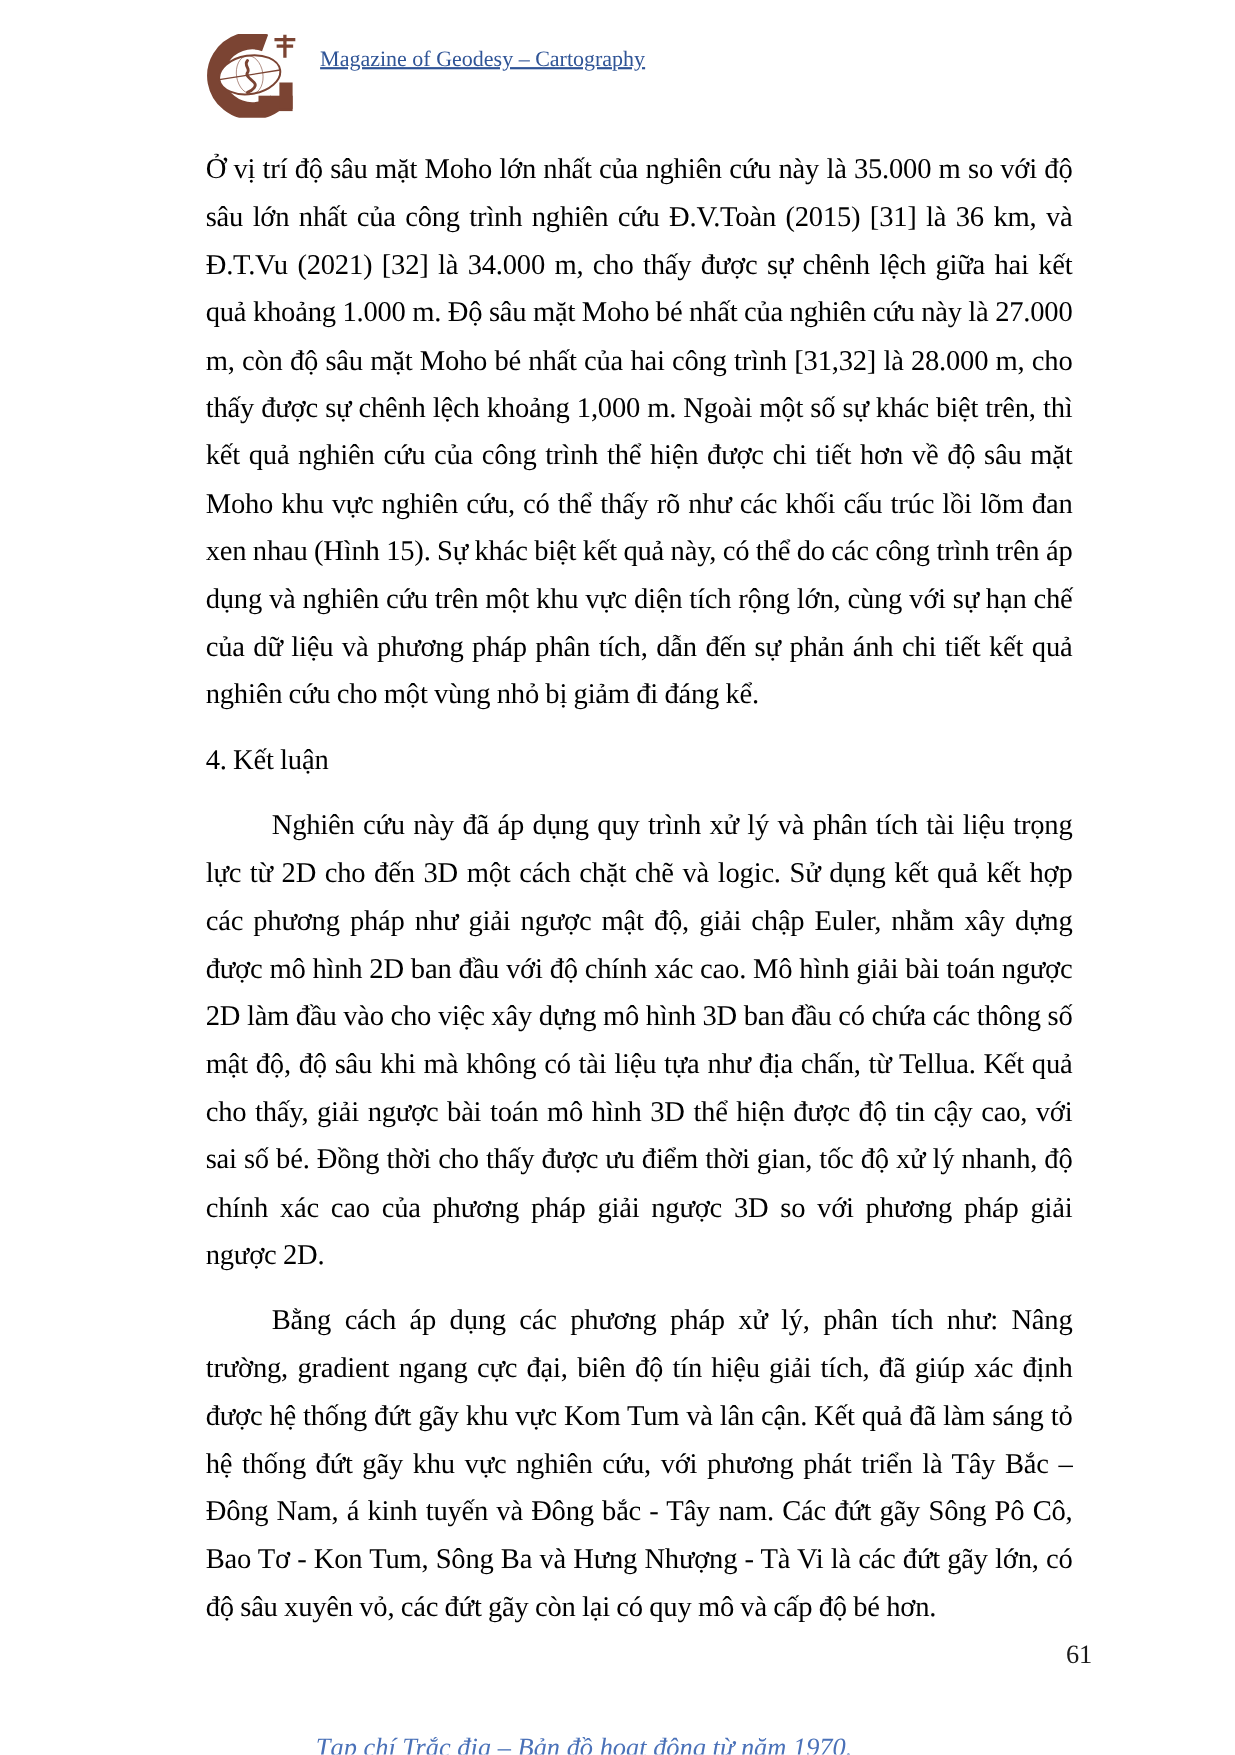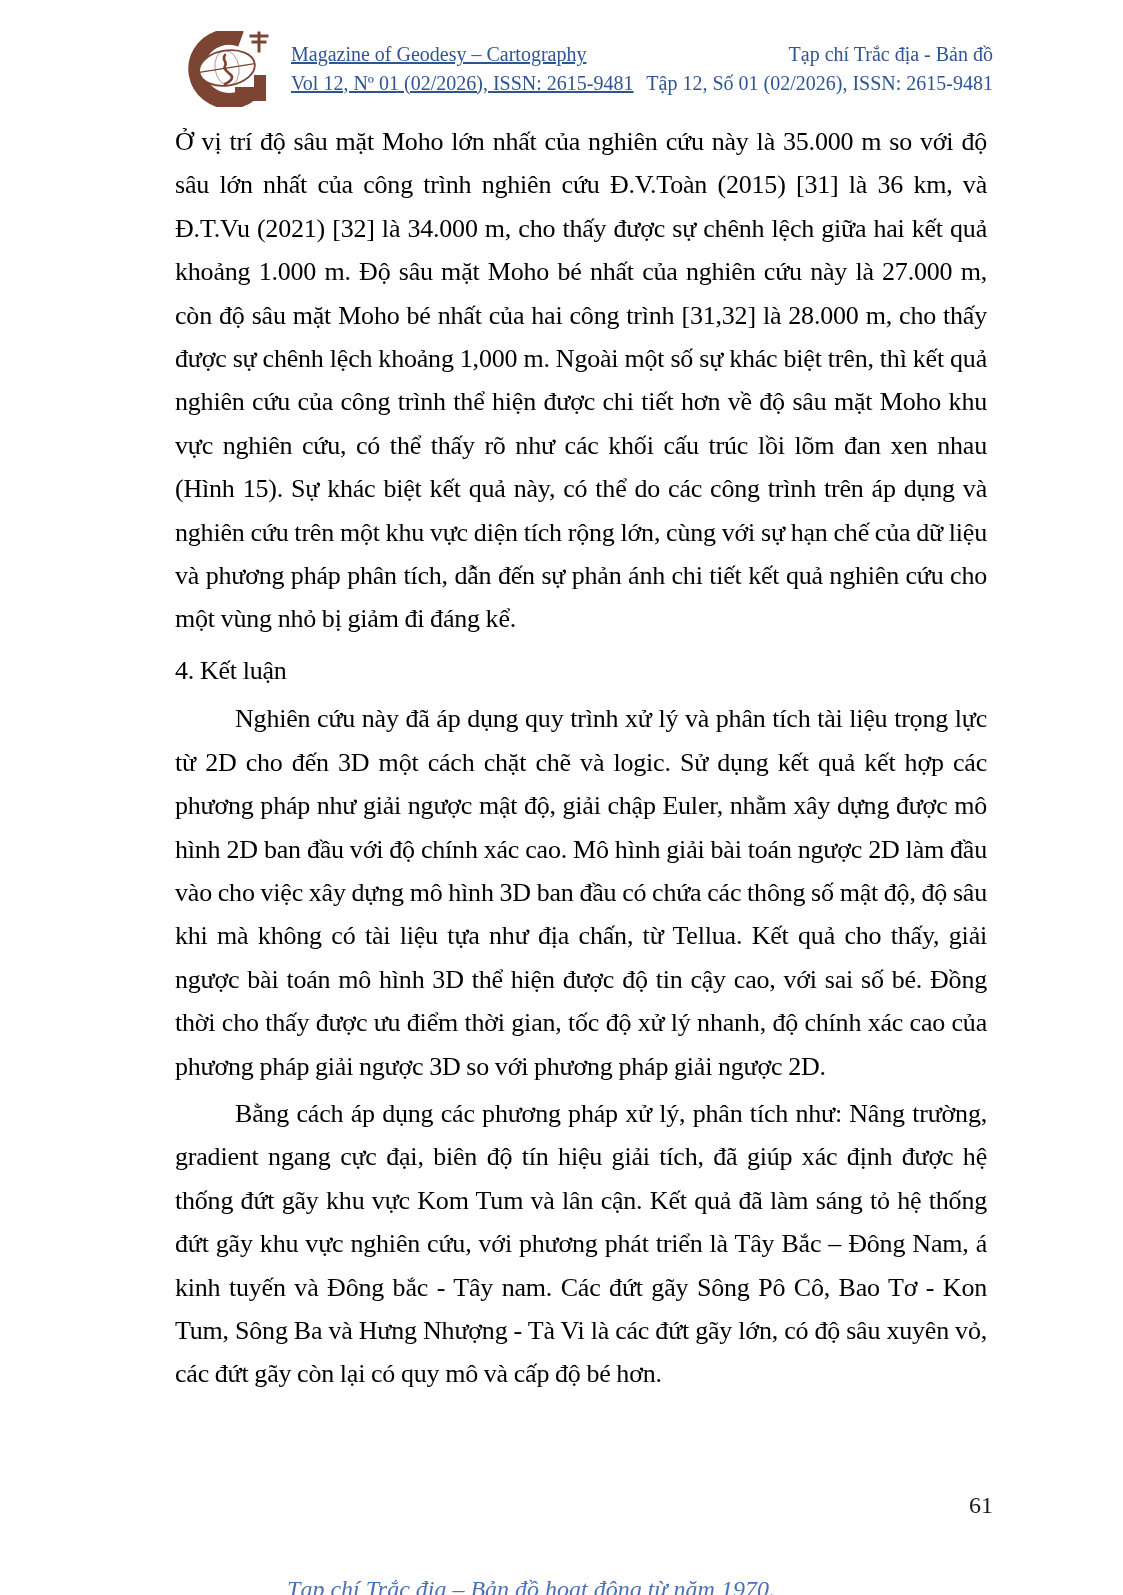--- a/index.html
+++ b/index.html
@@ -26,21 +26,21 @@
     text-align: right; white-space: nowrap;
   }
 
   
   .doc-body {
     position: absolute; left: 171px; top: 116px; width: 820px;
     font-size: 26px; line-height: 43.4px;
     letter-spacing: -0.2px; word-spacing: -0.5px;
     text-align: justify;
   }
-  .para { margin: 4px; }
+  .para { margin: 16px; }
   .para.indent { text-indent: 60px; }
   .section-heading {
     font-weight: normal;
     margin-top: 8px; margin-bottom: 5px;
     text-align: left;
   }
 
   
   .footer-note {
     position: absolute; left: 171px; top: 1576px; width: 720px;
@@ -76,27 +76,22 @@
       <g stroke="#7B4433" stroke-width="3" stroke-linecap="square">
         <line x1="76" y1="2" x2="76" y2="20"></line>
         <line x1="68" y1="5" x2="84" y2="5"></line>
         <line x1="70" y1="11" x2="82" y2="11"></line>
       </g>
     </svg>
   </div>
 
   <div class="hdr-left">
     <div>Magazine of Geodesy – Cartography</div>
-    <div>Vol 12, Nº 01 (02/2026), ISSN: 2615-9481</div>
   </div>
 
-  <div class="hdr-right">
-    <div>Tạp chí Trắc địa - Bản đồ</div>
-    <div>Tập 12, Số 01 (02/2026), ISSN: 2615-9481</div>
-  </div>
 </div>
 
 <div class="doc-body">
   <p class="para">Ở vị trí độ sâu mặt Moho lớn nhất của nghiên cứu này là 35.000 m so với độ sâu lớn nhất của công trình nghiên cứu Đ.V.Toàn (2015) [31] là 36 km, và Đ.T.Vu (2021) [32] là 34.000 m, cho thấy được sự chênh lệch giữa hai kết quả khoảng 1.000 m. Độ sâu mặt Moho bé nhất của nghiên cứu này là 27.000 m, còn độ sâu mặt Moho bé nhất của hai công trình [31,32] là 28.000 m, cho thấy được sự chênh lệch khoảng 1,000 m. Ngoài một số sự khác biệt trên, thì kết quả nghiên cứu của công trình thể hiện được chi tiết hơn về độ sâu mặt Moho khu vực nghiên cứu, có thể thấy rõ như các khối cấu trúc lồi lõm đan xen nhau (Hình 15). Sự khác biệt kết quả này, có thể do các công trình trên áp dụng và nghiên cứu trên một khu vực diện tích rộng lớn, cùng với sự hạn chế của dữ liệu và phương pháp phân tích, dẫn đến sự phản ánh chi tiết kết quả nghiên cứu cho một vùng nhỏ bị giảm đi đáng kể.</p>
   <p class="para section-heading">4. Kết luận</p>
   <p class="para indent">Nghiên cứu này đã áp dụng quy trình xử lý và phân tích tài liệu trọng lực từ 2D cho đến 3D một cách chặt chẽ và logic. Sử dụng kết quả kết hợp các phương pháp như giải ngược mật độ, giải chập Euler, nhằm xây dựng được mô hình 2D ban đầu với độ chính xác cao. Mô hình giải bài toán ngược 2D làm đầu vào cho việc xây dựng mô hình 3D ban đầu có chứa các thông số mật độ, độ sâu khi mà không có tài liệu tựa như địa chấn, từ Tellua. Kết quả cho thấy, giải ngược bài toán mô hình 3D thể hiện được độ tin cậy cao, với sai số bé. Đồng thời cho thấy được ưu điểm thời gian, tốc độ xử lý nhanh, độ chính xác cao của phương pháp giải ngược 3D so với phương pháp giải ngược 2D.</p>
   <p class="para indent">Bằng cách áp dụng các phương pháp xử lý, phân tích như: Nâng trường, gradient ngang cực đại, biên độ tín hiệu giải tích, đã giúp xác định được hệ thống đứt gãy khu vực Kom Tum và lân cận. Kết quả đã làm sáng tỏ hệ thống đứt gãy khu vực nghiên cứu, với phương phát triển là Tây Bắc – Đông Nam, á kinh tuyến và Đông bắc - Tây nam. Các đứt gãy Sông Pô Cô, Bao Tơ - Kon Tum, Sông Ba và Hưng Nhượng - Tà Vi là các đứt gãy lớn, có độ sâu xuyên vỏ, các đứt gãy còn lại có quy mô và cấp độ bé hơn.</p>
 </div>
 
 <div class="footer-note">Tạp chí Trắc địa – Bản đồ hoạt động từ năm 1970.</div>

